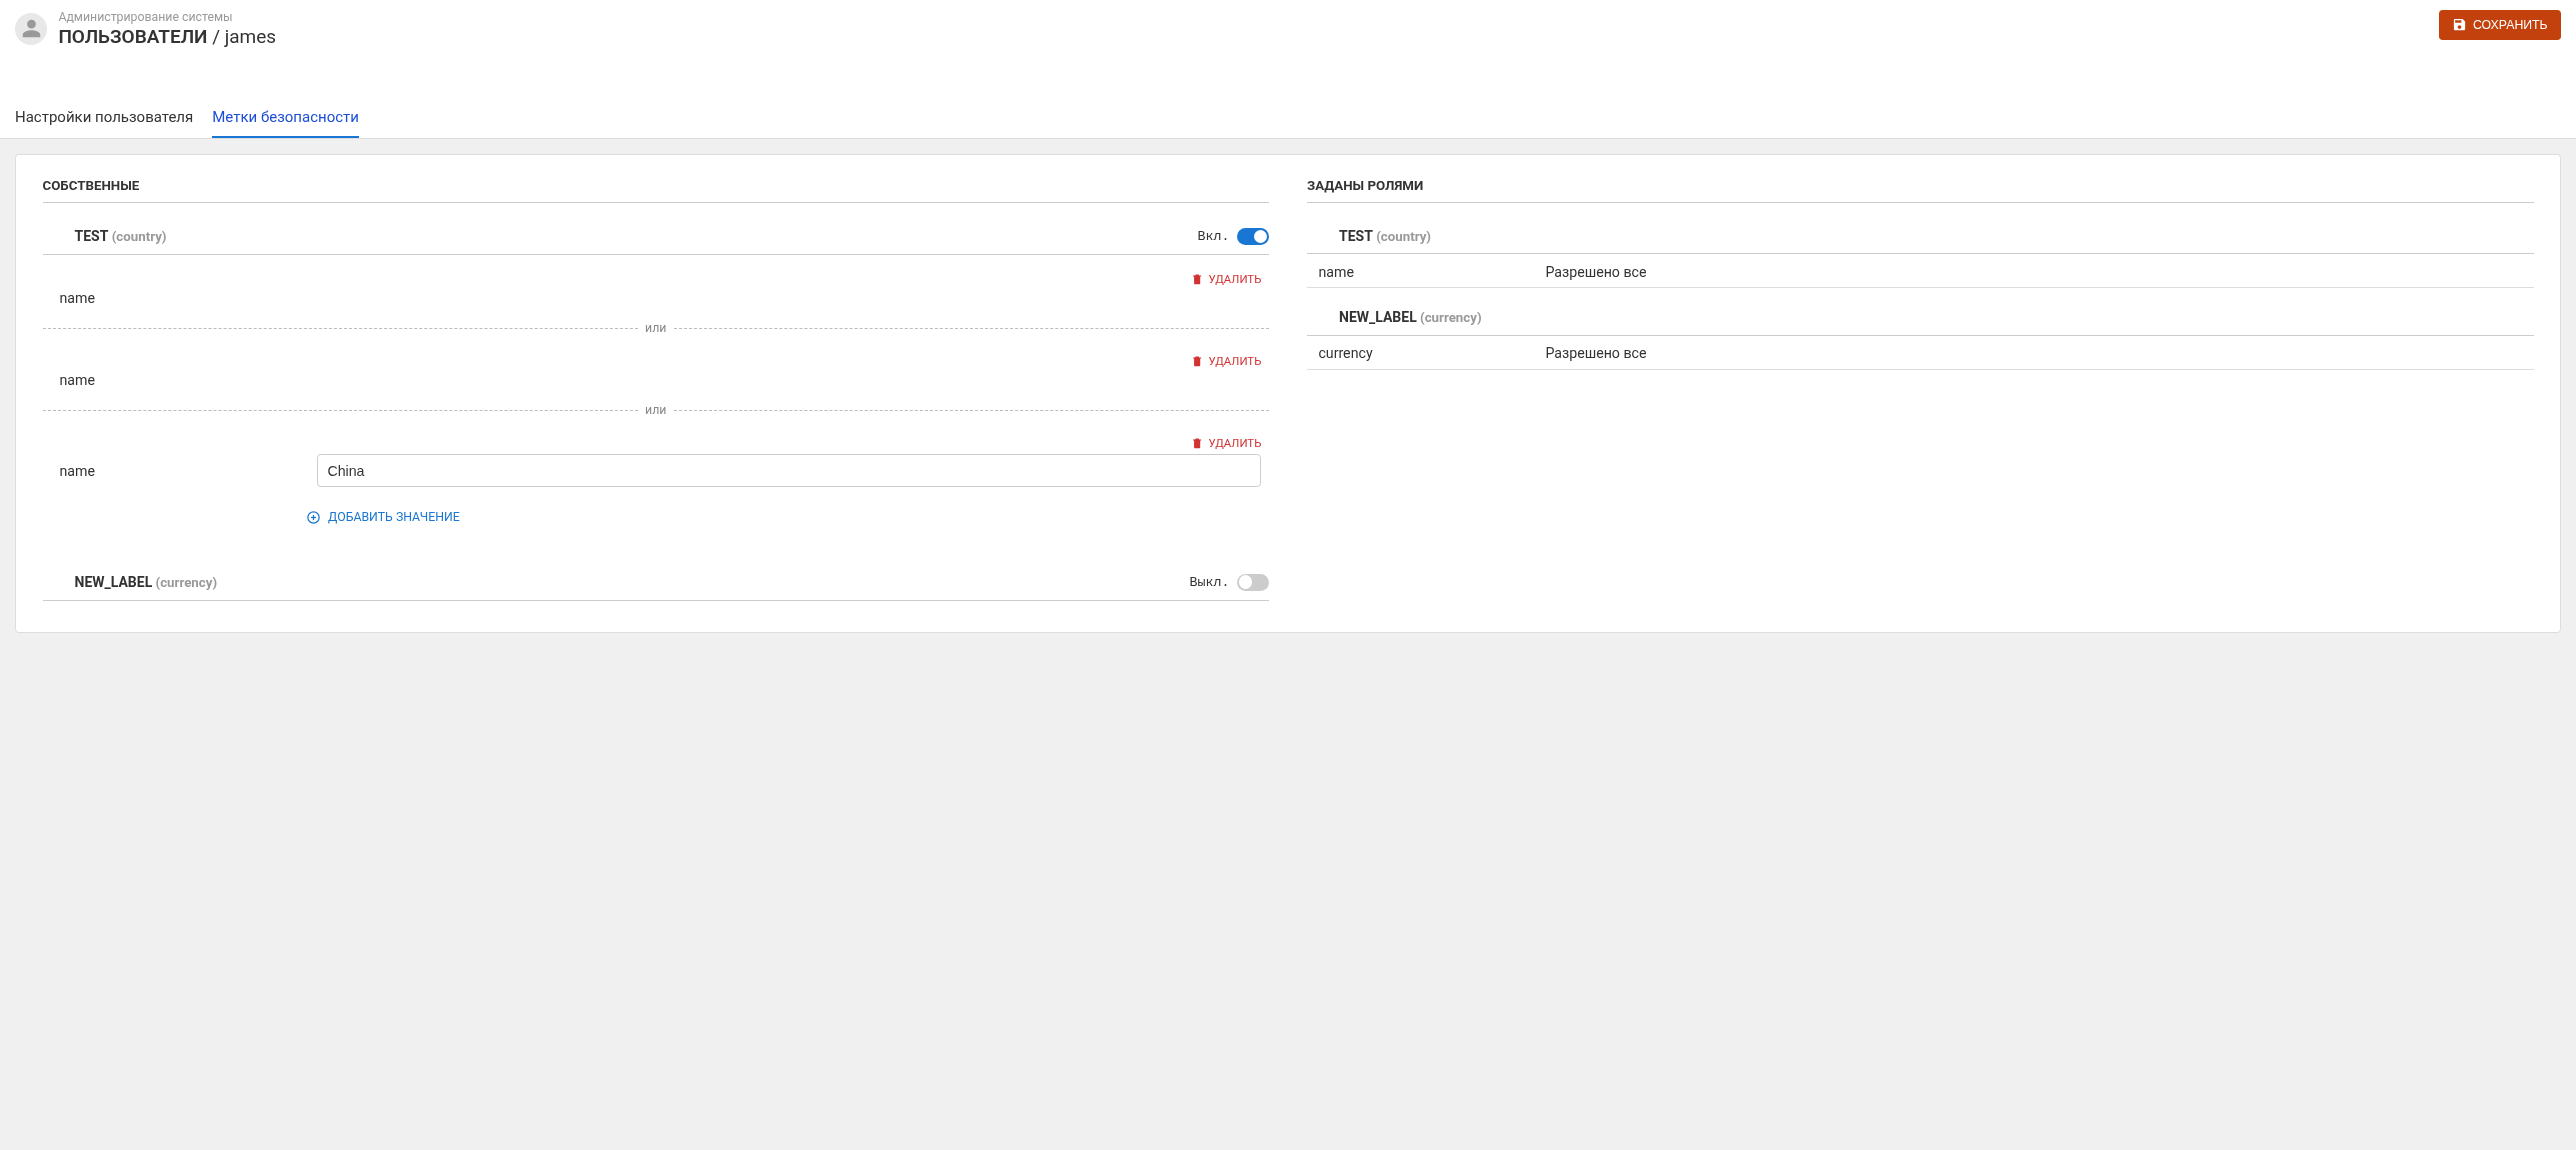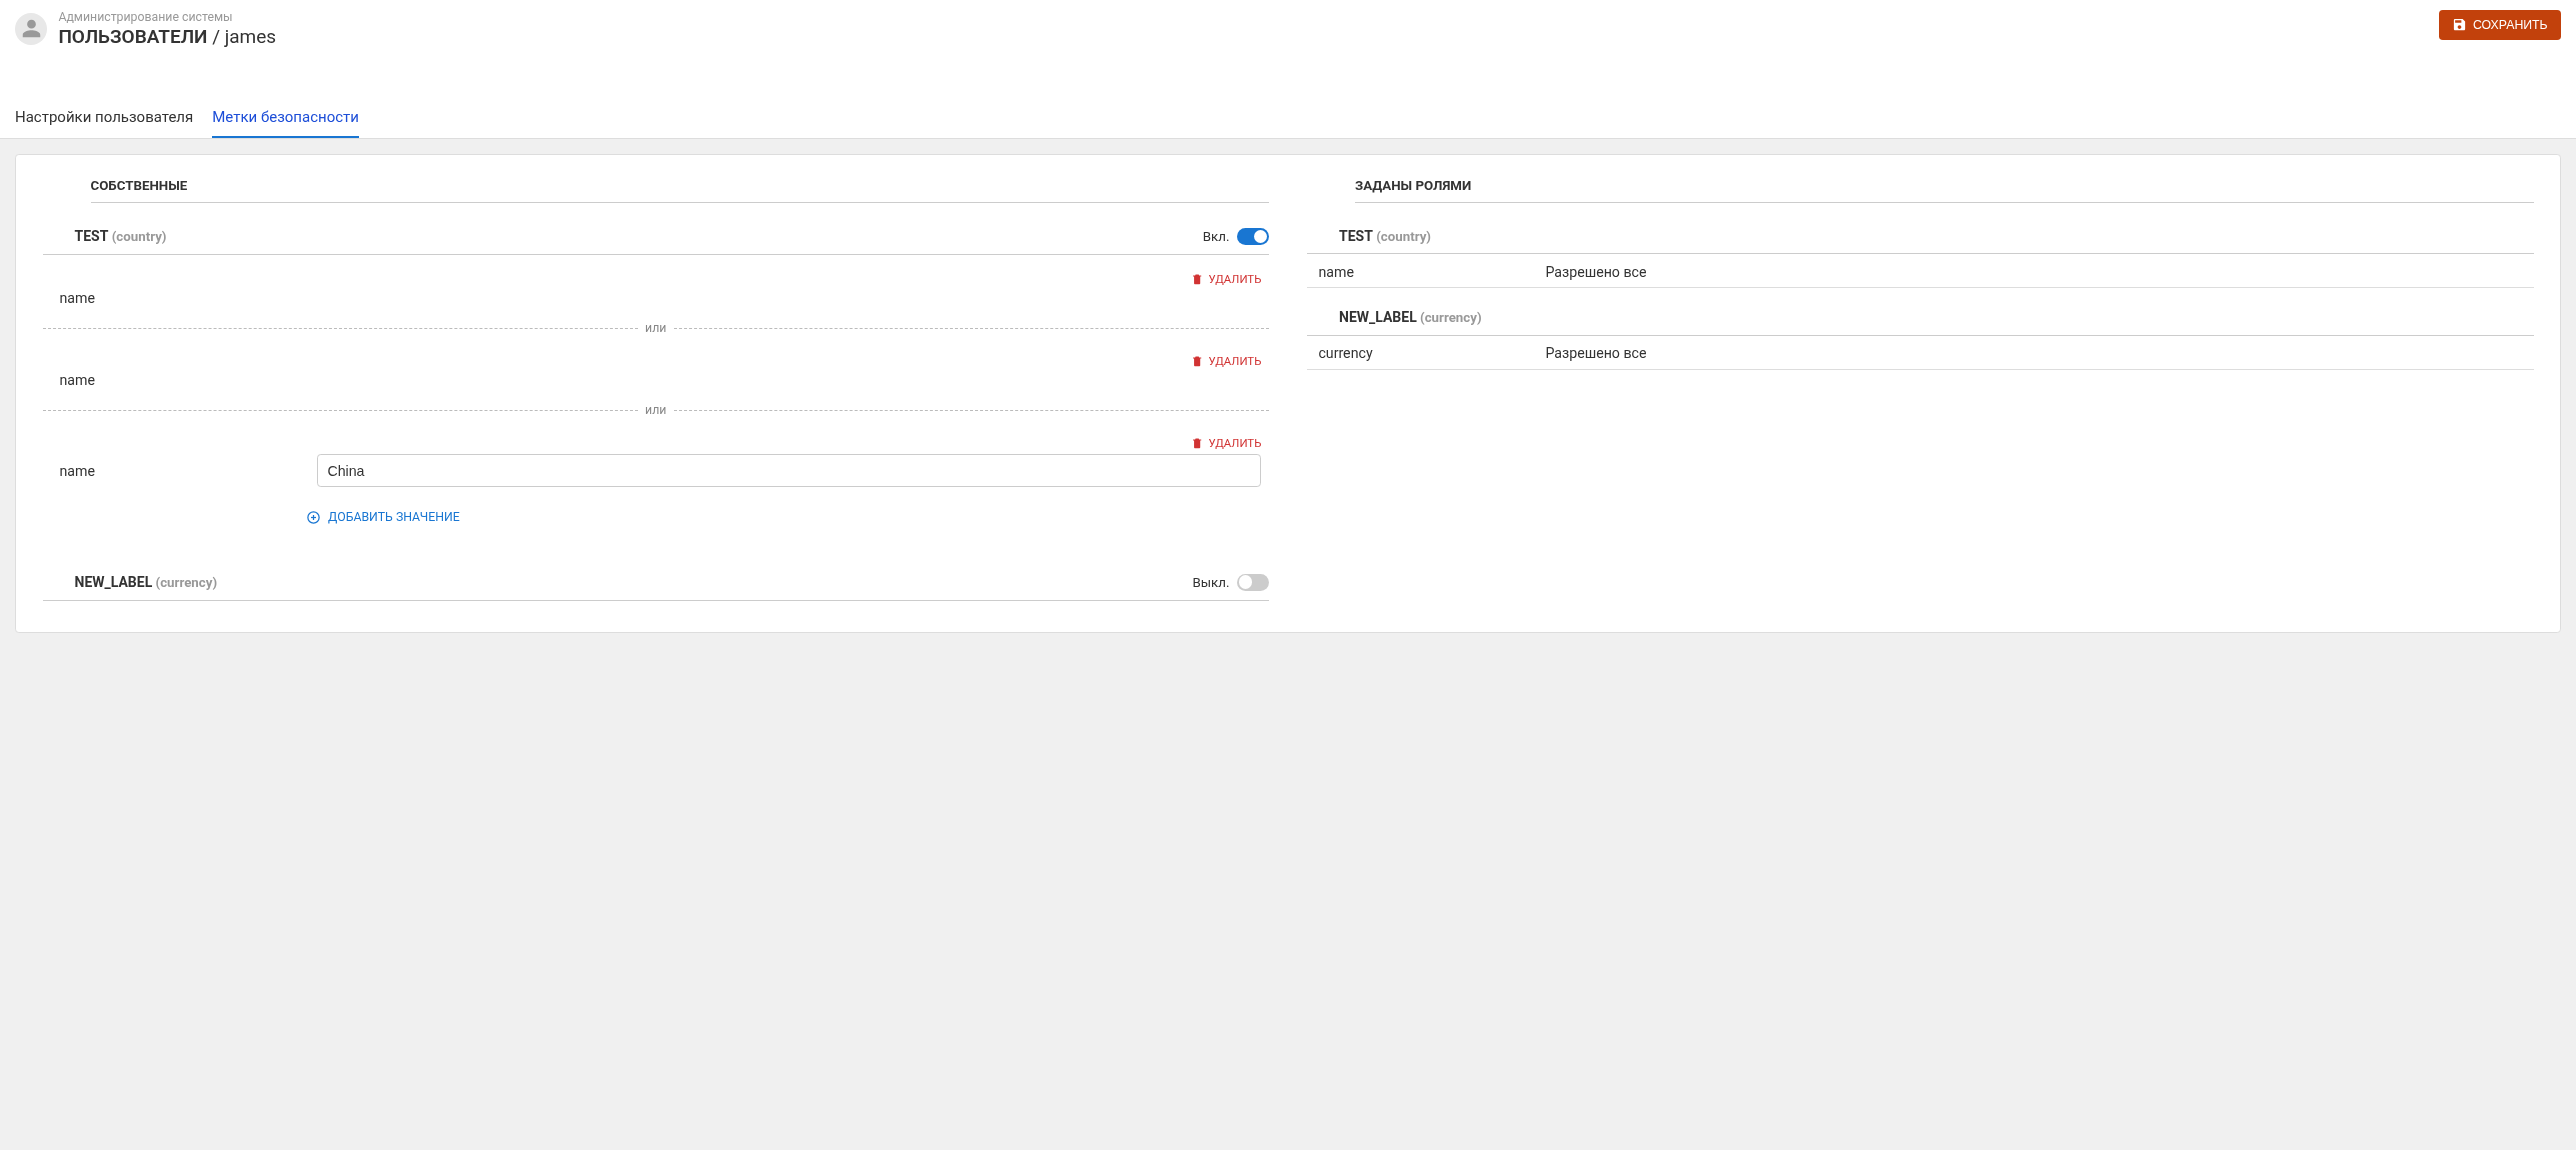--- a/index.html
+++ b/index.html
@@ -87,34 +87,33 @@
     gap: 38px;
   }
   .col { flex: 1; min-width: 0; }
   .section-title {
     font-size: 13.3px;
     font-weight: 700;
     color: #333;
     padding-bottom: 9.5px;
     border-bottom: 1.9px solid #ccc;
     margin-bottom: 17px;
-    margin-left: 48px;
   }
   .label-header {
     display: flex;
     align-items: center;
     justify-content: space-between;
     padding: 7.6px 0 9.5px 0;
     border-bottom: 0.9px solid #ccc;
     margin-bottom: 7.6px;
   }
   .label-header.no-border { border-bottom: none; margin-bottom: 0; }
   .label-name { font-weight: 700; font-size: 14px; margin-left: 32px; }
   .label-type { color: #999; font-weight: 700; }
-  .toggle-wrap { display: flex; align-items: center; gap: 7.6px; }
+  .toggle-wrap { display: flex; align-items: center; gap: 7.6px; font-family: Liberation Mono, monospace; }
   .toggle-text { font-size: 13.3px; color: #333; }
   .toggle {
     width: 32px;
     height: 17px;
     background: #1976d2;
     border-radius: 9.5px;
     position: relative;
     cursor: pointer;
   }
   .toggle.off { background: #ccc; }

